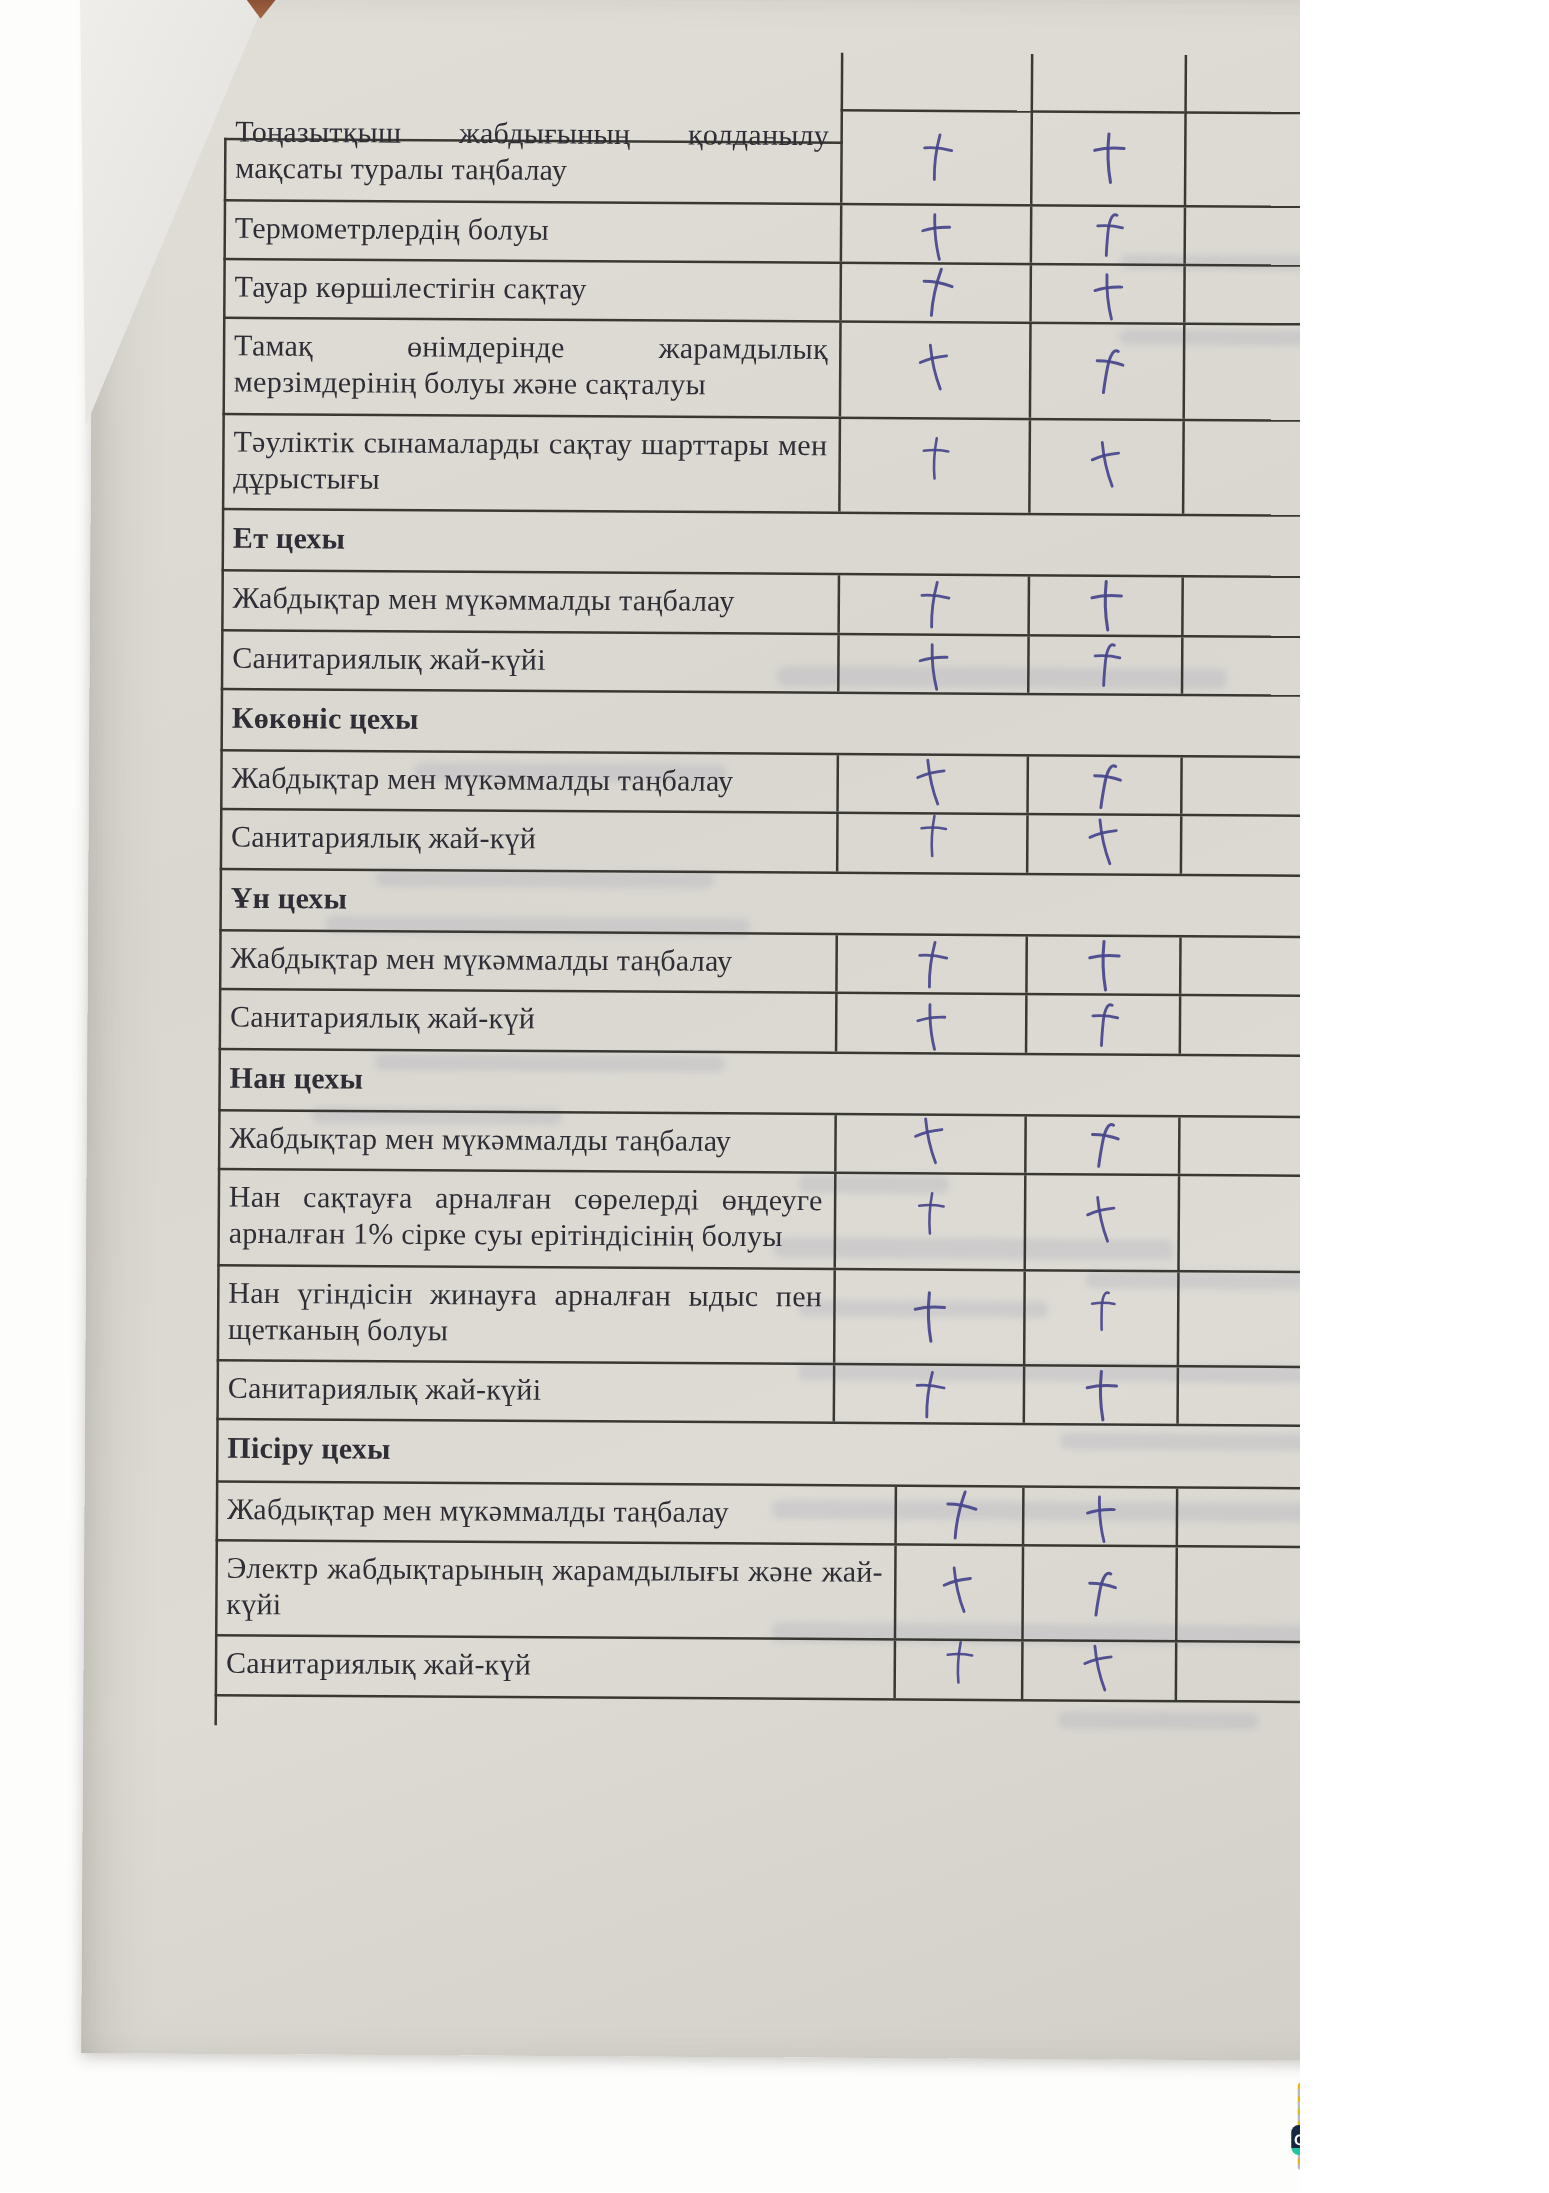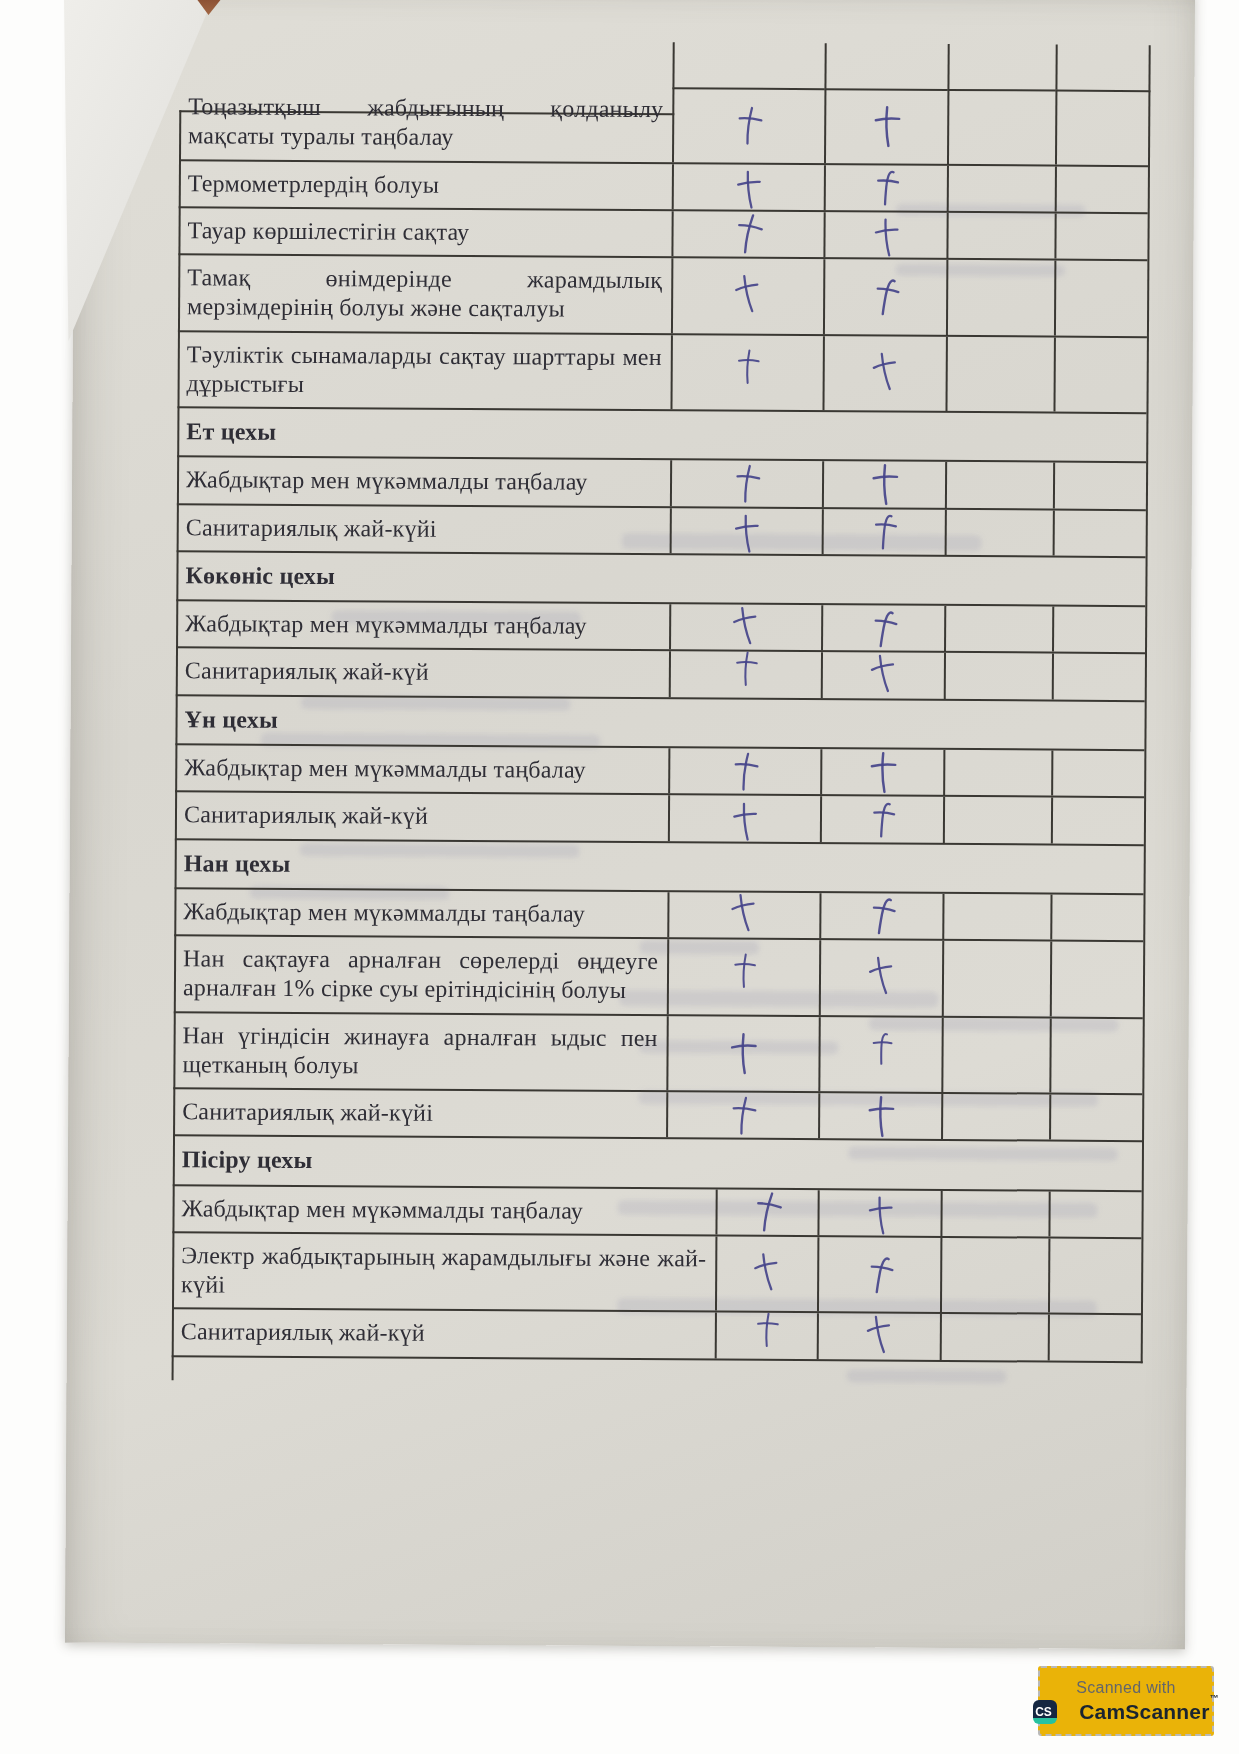--- a/index.html
+++ b/index.html
@@ -1,16 +1,16 @@
 <!DOCTYPE html>
 <html><head>
 <meta charset="utf-8">
 <style>
   html,body{margin:0;padding:0;background:#ffffff;}
-  .canvas{position:relative;width:1239px;height:1754px;background:#fdfdfc;overflow:hidden;
+  .canvas{position:relative;width:1040px;height:1754px;background:#fdfdfc;overflow:hidden;
           font-family:"Liberation Serif","DejaVu Serif",serif;}
 
   
   .paper{position:absolute;left:70px;top:-14px;width:1120px;height:1660px;
          background:linear-gradient(160deg,#e0ded7 0%,#d9d7d0 38%,#dddbd4 68%,#d1cfc8 100%);
          transform:rotate(0.35deg);transform-origin:50% 50%;
          box-shadow:0 3px 12px rgba(70,65,55,.28),
                     inset 34px 0 55px -38px rgba(90,85,75,.38),
                     inset -26px 0 45px -32px rgba(90,85,75,.28),
                     inset 0 24px 40px -30px rgba(90,85,75,.30);}

